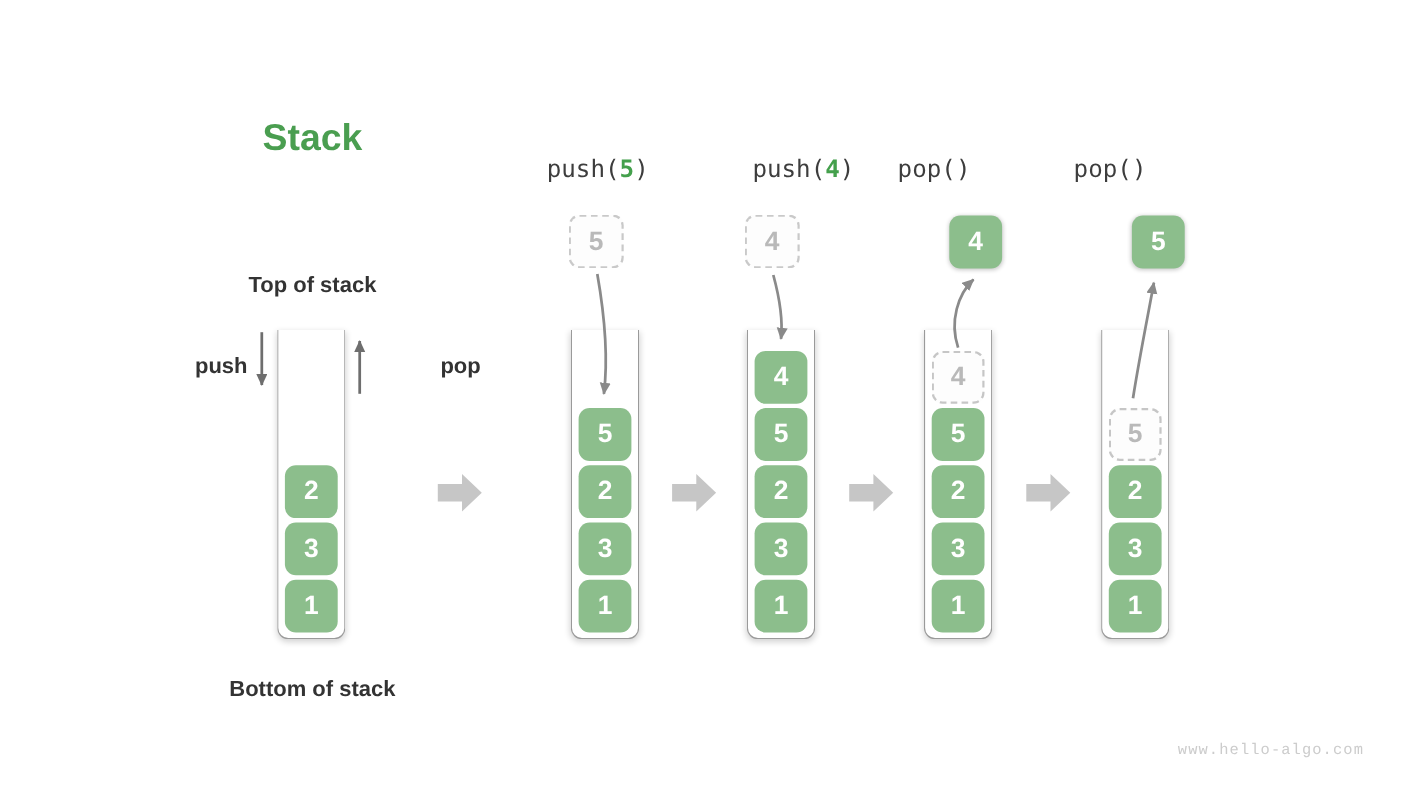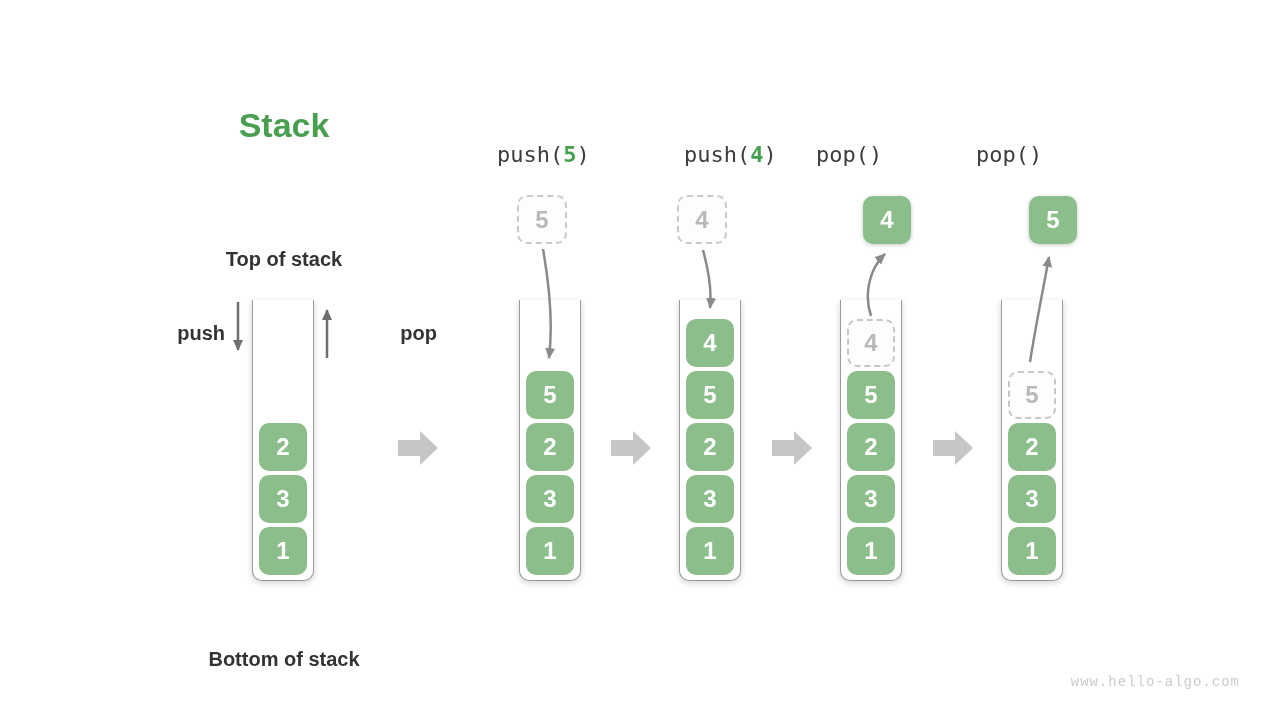--- a/index.html
+++ b/index.html
@@ -8,21 +8,21 @@
     overflow:hidden; font-family:"Liberation Sans", sans-serif;
   }
   .arrows { position:absolute; left:0; top:0; width:1280px; height:720px; pointer-events:none; z-index:5; }
 
   .title {
     position:absolute; left:204px; top:106px; width:160px; text-align:center;
     font-size:34px; font-weight:bold; color:#4a9e50;
   }
   .ann { position:absolute; font-weight:bold; font-size:20px; color:#333333; line-height:24px; }
   .top-ann    { left:184px; top:247px; width:200px; text-align:center; }
-  .bottom-ann { left:164px; top:615px; width:240px; text-align:center;margin-top:32px; }
+  .bottom-ann { left:164px; top:615px; width:240px; text-align:center; }
   .push-ann   { left:130px; top:321px; width:95px; text-align:right; }
   .pop-ann    { left:342px; top:321px; width:95px; text-align:right; }
 
   .op-label {
     position:absolute; top:142px; width:140px; text-align:left;
     font-family:"DejaVu Sans Mono", monospace; font-size:22px; color:#3d3d3d; white-space:pre;
   }
   .op-label .arg { color:#44a04c; font-weight:bold; }
 
   .stack-box {

